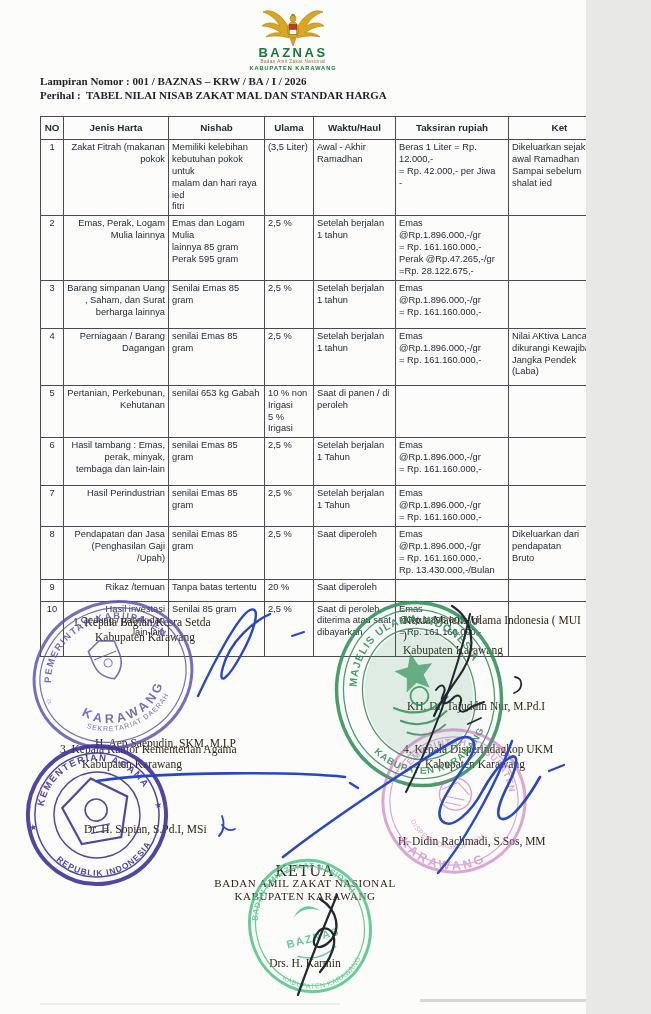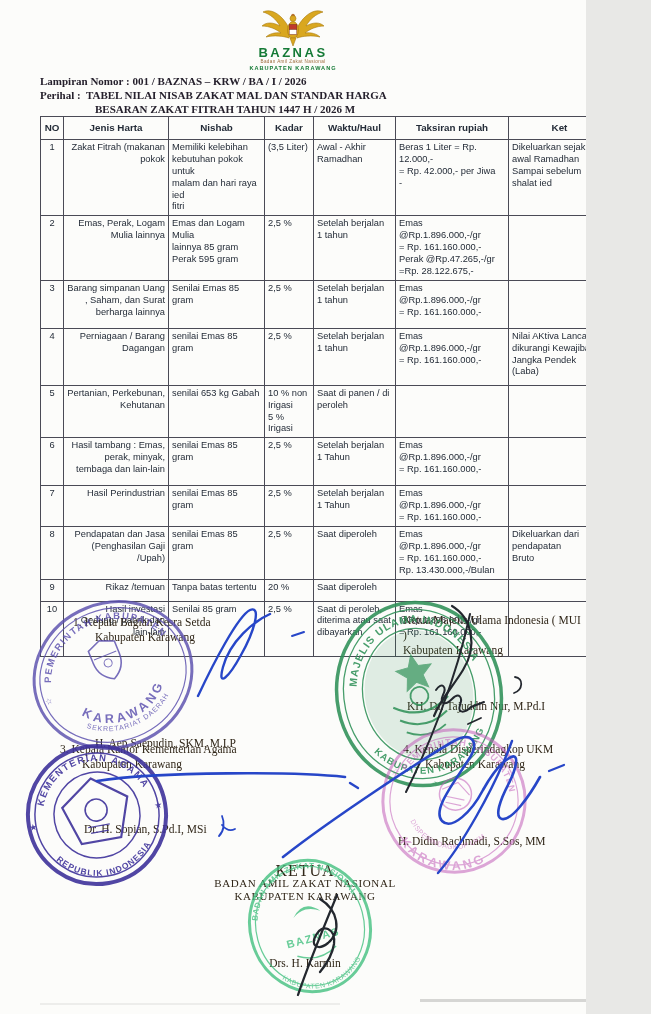--- a/index.html
+++ b/index.html
@@ -82,39 +82,38 @@
     <div class="brand-tagline">Badan Amil Zakat Nasional</div>
     <div class="brand-region">KABUPATEN KARAWANG</div>
   </div>
 
   <div class="meta">
     <div>Lampiran Nomor : 001 / BAZNAS – KRW / BA / I / 2026</div>
     <div>
       <span>Perihal :</span>&nbsp;
       <span>TABEL NILAI NISAB ZAKAT MAL  DAN STANDAR HARGA</span>
     </div>
-    <div class="indent">BESARAN ZAKAT FITRAH TAHUN 1447 H / 2026 M</div>
   </div>
 
   <table class="nisab">
     <colgroup>
       <col class="w0">
         <col class="w1">
         <col class="w2">
         <col class="w3">
         <col class="w4">
         <col class="w5">
         <col class="w6">
     </colgroup>
     <thead>
       <tr>
         <th>NO</th>
         <th>Jenis Harta</th>
         <th>Nishab</th>
-        <th>Kadar</th>
+        <th>Ulama</th>
         <th>Waktu/Haul</th>
         <th>Taksiran rupiah</th>
         <th>Ket</th>
       </tr>
     </thead>
     <tbody>
         <tr style="height: 54px;">
           <td class="c0">1</td>
           <td class="c1">Zakat Fitrah (makanan
 pokok</td>

